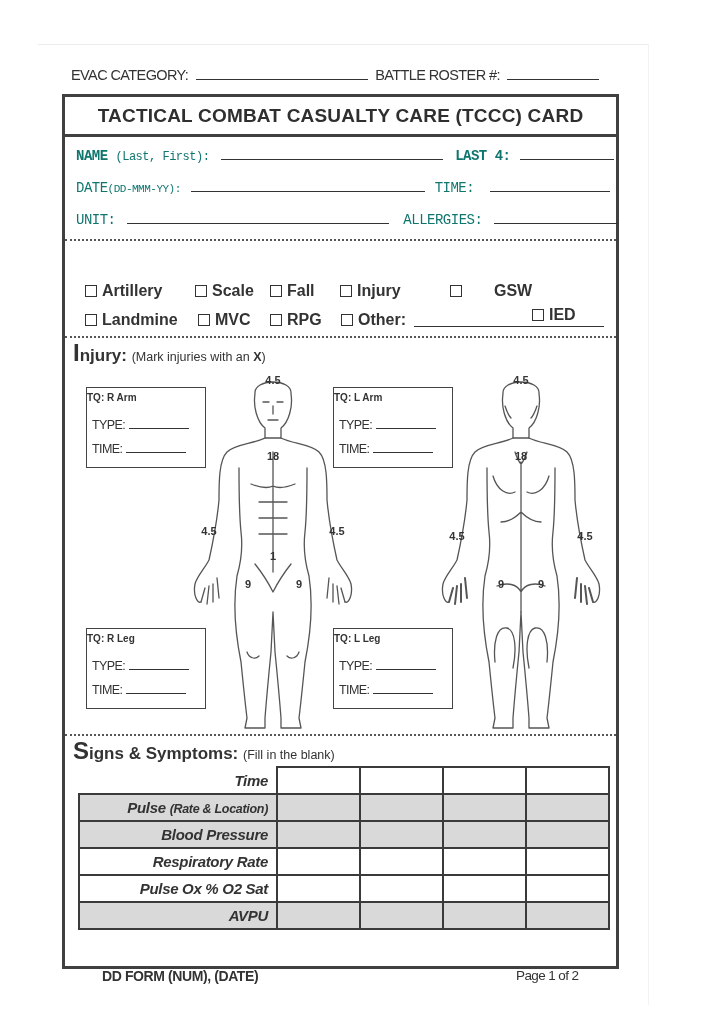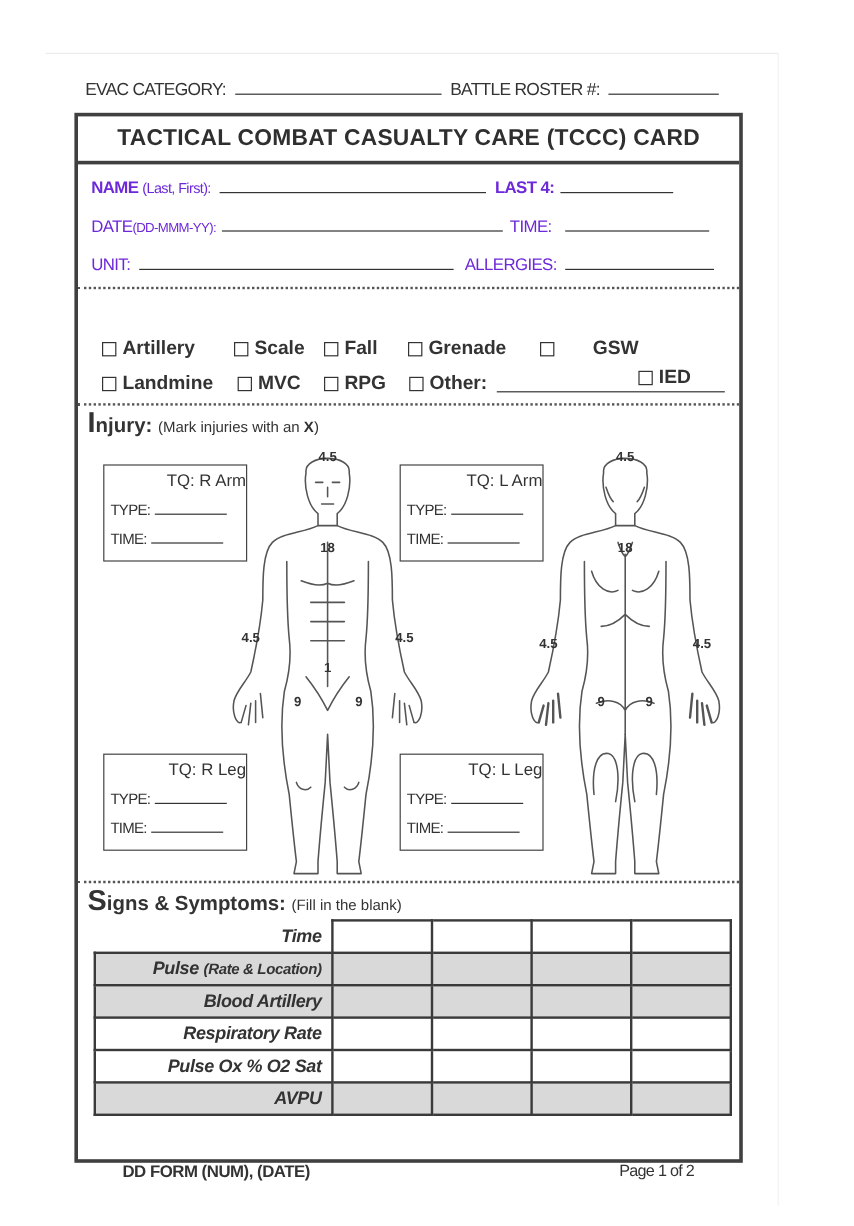--- a/index.html
+++ b/index.html
@@ -7,33 +7,33 @@
          font-family:"Liberation Sans", sans-serif; color:#2b2b2b; }
   .page { position:absolute; left:38px; top:44px; width:610px; height:960px;
           border-top:1px solid #ececec; border-right:1px solid #f3f3f3; }
   .abs { position:absolute; }
   .topline { position:absolute; top:67px; left:71px; font-size:14.5px; letter-spacing:-0.6px; color:#333; white-space:nowrap; }
   .blank { display:inline-block; border-bottom:1.6px solid #333; vertical-align:baseline; height:1px; }
   .frame { position:absolute; left:62px; top:94px; width:551px; height:869px; border:3px solid #404040; }
   .title-row { position:absolute; left:0; top:0; width:551px; height:37px; border-bottom:3px solid #404040;
                display:flex; align-items:center; justify-content:center; font-weight:bold; font-size:19px;
                letter-spacing:0.2px; color:#2f2f2f; }
-  .field { position:absolute; font-size:14px; letter-spacing:-0.5px; color:#6d28d9; white-space:nowrap; }
+  .field { position:absolute; font-size:14px; letter-spacing:-0.5px; color:#0f766e; white-space:nowrap;font-family:Liberation Mono, monospace; }
   .field b { font-weight:bold; }
   .field small { font-size:12px; }
   .field .sub { font-size:11px; }
   .dots { position:absolute; left:0; width:551px; height:0; border-top:2px dotted #555; }
   .section-title { position:absolute; left:8px; font-weight:bold; font-size:17px; color:#333; white-space:nowrap; }
   .section-title .cap { font-size:24px; line-height:1; }
   .section-title .note { font-weight:normal; font-size:12.5px; }
   .moi-row { position:absolute; left:20px; font-size:16px; font-weight:bold; color:#333; white-space:nowrap; }
   .moi-item { position:absolute; display:flex; align-items:center; gap:5px; }
   .cb { display:inline-block; width:10px; height:10px; border:1.4px solid #333; background:#fff; }
   .tq { position:absolute; width:118px; height:79px; border:1.5px solid #444; background:#fff; }
-  .tq .tq-title { position:absolute; top:4px; left:0; width:100%; text-align:right; font-weight:normal; font-size:14px; color:#333; }
+  .tq .tq-title { position:absolute; top:4px; left:0; width:100%; text-align:left; font-weight:bold; font-size:10px; color:#333; }
   .tq .tq-line { position:absolute; left:5px; font-size:12.5px; letter-spacing:-0.6px; color:#333; white-space:nowrap; }
   .tq .tq-line .blank { margin-left:4px; }
   .figure { position:absolute; }
   .ss-table { position:absolute; left:13px; top:669px; border-collapse:collapse; }
   .ss-table td { height:25px; padding:0; }
   .ss-table td.lbl { width:188px; text-align:right; padding-right:8px; font-weight:bold; font-style:italic;
                      font-size:15px; color:#333; letter-spacing:-0.3px; white-space:nowrap; }
   .ss-table td.cell { width:81px; border:2.5px solid #3a3a3a; }
   .ss-table tr.shade td.lbl, .ss-table tr.shade td.cell { background:#d9d9d9; }
   .ss-table tr.boxed td.lbl { border:2.5px solid #3a3a3a; }
@@ -91,21 +91,21 @@
     <label class="moi-item" style="left:130px;">
         <span class="cb"></span>
         <span>Scale</span>
       </label>
     <label class="moi-item" style="left:205px;">
         <span class="cb"></span>
         <span>Fall</span>
       </label>
     <label class="moi-item" style="left:275px;">
         <span class="cb"></span>
-        <span>Grenade</span>
+        <span>Injury</span>
       </label>
     <label class="moi-item" style="left:385px;gap:32px;">
         <span class="cb"></span>
         <span>GSW</span>
       </label>
     <label class="moi-item" style="left:467px;margin-top:24px;">
         <span class="cb"></span>
         <span>IED</span>
       </label>
   </div>
@@ -213,21 +213,21 @@
       <td class="cell"></td>
     </tr>
     <tr class="shade boxed">
       <td class="lbl"><span>Pulse</span> <span class="small">(Rate &amp; Location)</span></td>
       <td class="cell"></td>
       <td class="cell"></td>
       <td class="cell"></td>
       <td class="cell"></td>
     </tr>
     <tr class="shade boxed">
-      <td class="lbl">Blood Artillery</td>
+      <td class="lbl">Blood Pressure</td>
       <td class="cell"></td>
       <td class="cell"></td>
       <td class="cell"></td>
       <td class="cell"></td>
     </tr>
     <tr class="boxed">
       <td class="lbl">Respiratory Rate</td>
       <td class="cell"></td>
       <td class="cell"></td>
       <td class="cell"></td>

